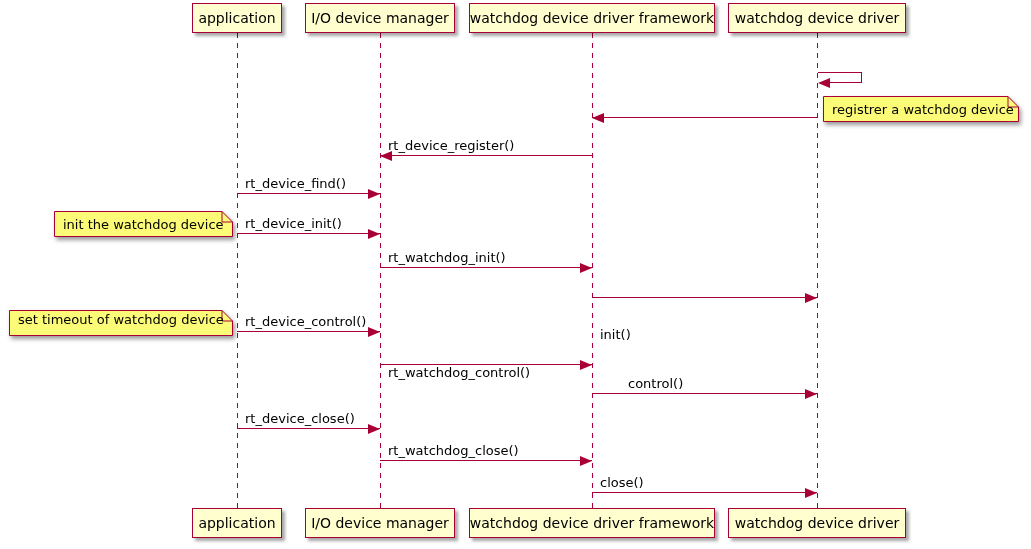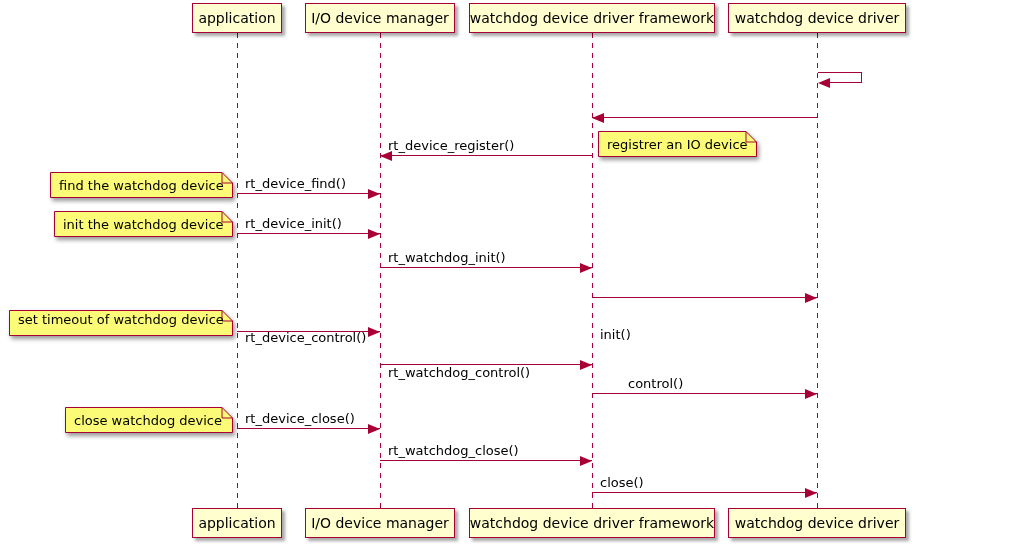--- a/index.html
+++ b/index.html
@@ -102,64 +102,50 @@
     <div class="arrowhead right" style="left: 368px; top: 228.5px;"></div>
     <div class="msg-label" style="left: 245px; top: 216px;">rt_device_init()</div>
     <div class="msg-line h" style="left: 380px; top: 267px; width: 212px;"></div>
     <div class="arrowhead right" style="left: 580px; top: 262.5px;"></div>
     <div class="msg-label" style="left: 388px; top: 250px;">rt_watchdog_init()</div>
     <div class="msg-line h" style="left: 592px; top: 297px; width: 225px;"></div>
     <div class="arrowhead right" style="left: 805px; top: 292.5px;"></div>
     <div class="msg-label" style="left: 600px; top: 280px; margin-top: 47px;">init()</div>
     <div class="msg-line h" style="left: 237px; top: 331px; width: 143px;"></div>
     <div class="arrowhead right" style="left: 368px; top: 326.5px;"></div>
-    <div class="msg-label" style="left: 245px; top: 314px; margin-top: 16px;">rt_device_control()</div>
+    <div class="msg-label" style="left: 245px; top: 314px;">rt_device_control()</div>
     <div class="msg-line h" style="left: 380px; top: 364px; width: 212px;"></div>
     <div class="arrowhead right" style="left: 580px; top: 359.5px;"></div>
     <div class="msg-label" style="left: 388px; top: 365px;">rt_watchdog_control()</div>
     <div class="msg-line h" style="left: 592px; top: 393px; width: 225px;"></div>
     <div class="arrowhead right" style="left: 805px; top: 388.5px;"></div>
     <div class="msg-label" style="left: 600px; top: 376px; margin-left: 28px;">control()</div>
     <div class="msg-line h" style="left: 237px; top: 428px; width: 143px;"></div>
     <div class="arrowhead right" style="left: 368px; top: 423.5px;"></div>
     <div class="msg-label" style="left: 245px; top: 411px;">rt_device_close()</div>
     <div class="msg-line h" style="left: 380px; top: 460px; width: 212px;"></div>
     <div class="arrowhead right" style="left: 580px; top: 455.5px;"></div>
     <div class="msg-label" style="left: 388px; top: 443px;">rt_watchdog_close()</div>
     <div class="msg-line h" style="left: 592px; top: 492px; width: 225px;"></div>
     <div class="arrowhead right" style="left: 805px; top: 487.5px;"></div>
     <div class="msg-label" style="left: 600px; top: 475px;">close()</div>
-    <div class="note" style="left: 598px; top: 131px; width: 159px; height: 26px;">
-      <svg width="159" height="26">
-        <path d="M0.5 0.5 L148 0.5 L158.5 11 L158.5 25.5 L0.5 25.5 Z" fill="#FBFB77" stroke="#A80036"></path>
-        <path d="M148 0.5 L148 11 L158.5 11" fill="none" stroke="#A80036"></path>
+    <div class="note" style="left: 823px; top: 96px; width: 196px; height: 26px;">
+      <svg width="196" height="26">
+        <path d="M0.5 0.5 L185 0.5 L195.5 11 L195.5 25.5 L0.5 25.5 Z" fill="#FBFB77" stroke="#A80036"></path>
+        <path d="M185 0.5 L185 11 L195.5 11" fill="none" stroke="#A80036"></path>
       </svg>
-      <span class="note-text">registrer an IO device</span>
-    </div>
-    <div class="note" style="left: 50px; top: 172px; width: 183px; height: 26px;">
-      <svg width="183" height="26">
-        <path d="M0.5 0.5 L172 0.5 L182.5 11 L182.5 25.5 L0.5 25.5 Z" fill="#FBFB77" stroke="#A80036"></path>
-        <path d="M172 0.5 L172 11 L182.5 11" fill="none" stroke="#A80036"></path>
-      </svg>
-      <span class="note-text">find the watchdog device</span>
+      <span class="note-text">registrer a watchdog device</span>
     </div>
     <div class="note" style="left: 54px; top: 211px; width: 179px; height: 26px;">
       <svg width="179" height="26">
         <path d="M0.5 0.5 L168 0.5 L178.5 11 L178.5 25.5 L0.5 25.5 Z" fill="#FBFB77" stroke="#A80036"></path>
         <path d="M168 0.5 L168 11 L178.5 11" fill="none" stroke="#A80036"></path>
       </svg>
       <span class="note-text">init the watchdog device</span>
     </div>
     <div class="note" style="left: 9px; top: 310px; width: 224px; height: 18px;">
       <svg width="224" height="26">
         <path d="M0.5 0.5 L213 0.5 L223.5 11 L223.5 25.5 L0.5 25.5 Z" fill="#FBFB77" stroke="#A80036"></path>
         <path d="M213 0.5 L213 11 L223.5 11" fill="none" stroke="#A80036"></path>
       </svg>
       <span class="note-text">set timeout of watchdog device</span>
     </div>
-    <div class="note" style="left: 65px; top: 407px; width: 168px; height: 26px;">
-      <svg width="168" height="26">
-        <path d="M0.5 0.5 L157 0.5 L167.5 11 L167.5 25.5 L0.5 25.5 Z" fill="#FBFB77" stroke="#A80036"></path>
-        <path d="M157 0.5 L157 11 L167.5 11" fill="none" stroke="#A80036"></path>
-      </svg>
-      <span class="note-text">close watchdog device</span>
-    </div>
   </div>
 
 </body></html>

